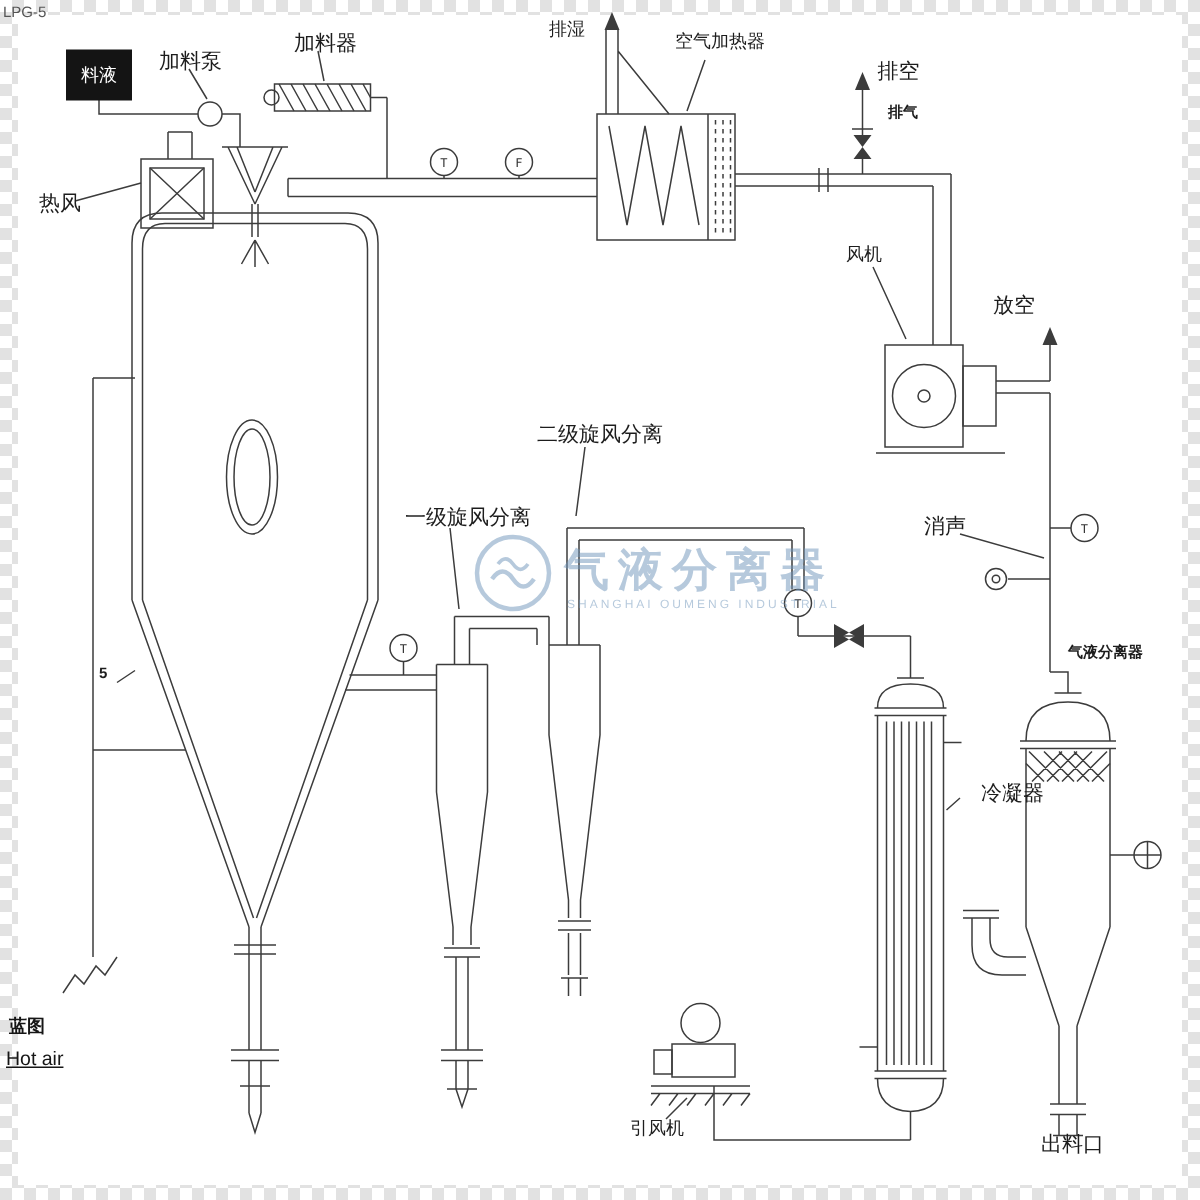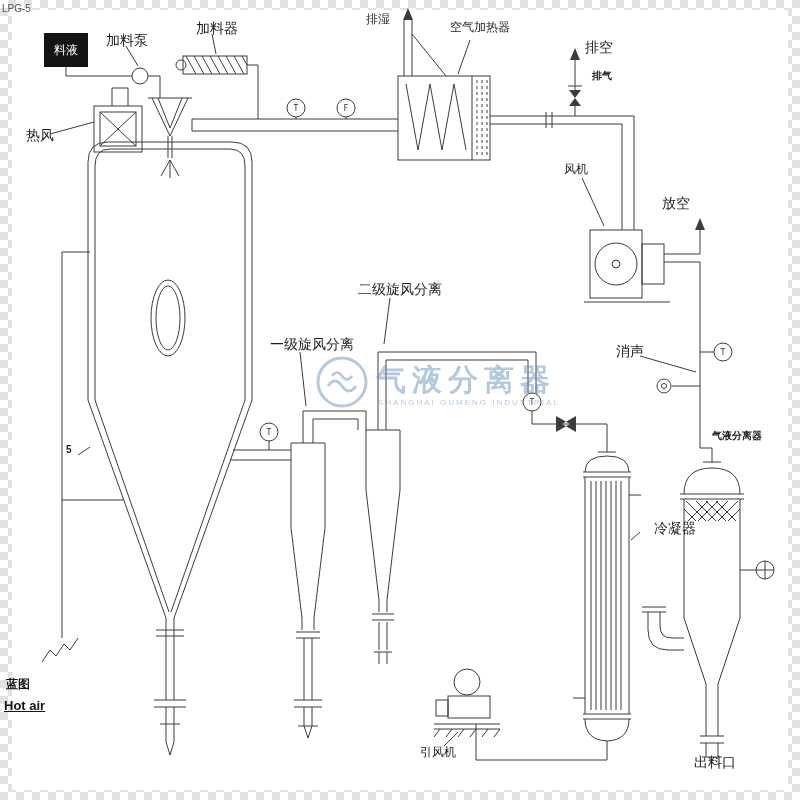--- a/index.html
+++ b/index.html
@@ -17,21 +17,21 @@
   .insttext{font:8px "DejaVu Sans Mono", monospace;fill:#333333;text-anchor:middle;}
   .lbl{position:absolute;color:#1d1d1d;white-space:nowrap;line-height:1.1;font-size:14px;}
   .lbl.small{font-size:10px;font-weight:bold;}
   .lbl.tiny{font-size:10px;color:#555;}
   .lbl.big{font-size:12px;}
   .blackbox{
     position:absolute;left:44px;top:22px;width:44px;height:34px;background:#141414;
     color:#ffffff;display:flex;align-items:center;justify-content:center;font-size:12px;margin-top:11px;
   }
   .cornertext{position:absolute;left:6px;top:676px;color:#161616;font-weight:bold;font-size:12px;}
-  .cornertext2{position:absolute;left:4px;top:698px;color:#161616;font-weight:bold;font-size:13px;text-decoration:underline;}
+  .cornertext2{position:absolute;left:4px;top:698px;color:#161616;font-weight:normal;font-size:13px;text-decoration:underline;}
   .wm{position:absolute;color:#6f95ba;opacity:.5;}
   .wm-logo{left:314px;top:354px;width:56px;height:56px;}
   .wm-main{left:376px;top:360px;font-size:30px;font-weight:bold;letter-spacing:6px;white-space:nowrap;}
   .wm-sub{left:378px;top:398px;font-size:8px;letter-spacing:2px;white-space:nowrap;}
 </style>
 </head>
 <body>
 
 <div id="canvas">
   <div id="paper"></div>

